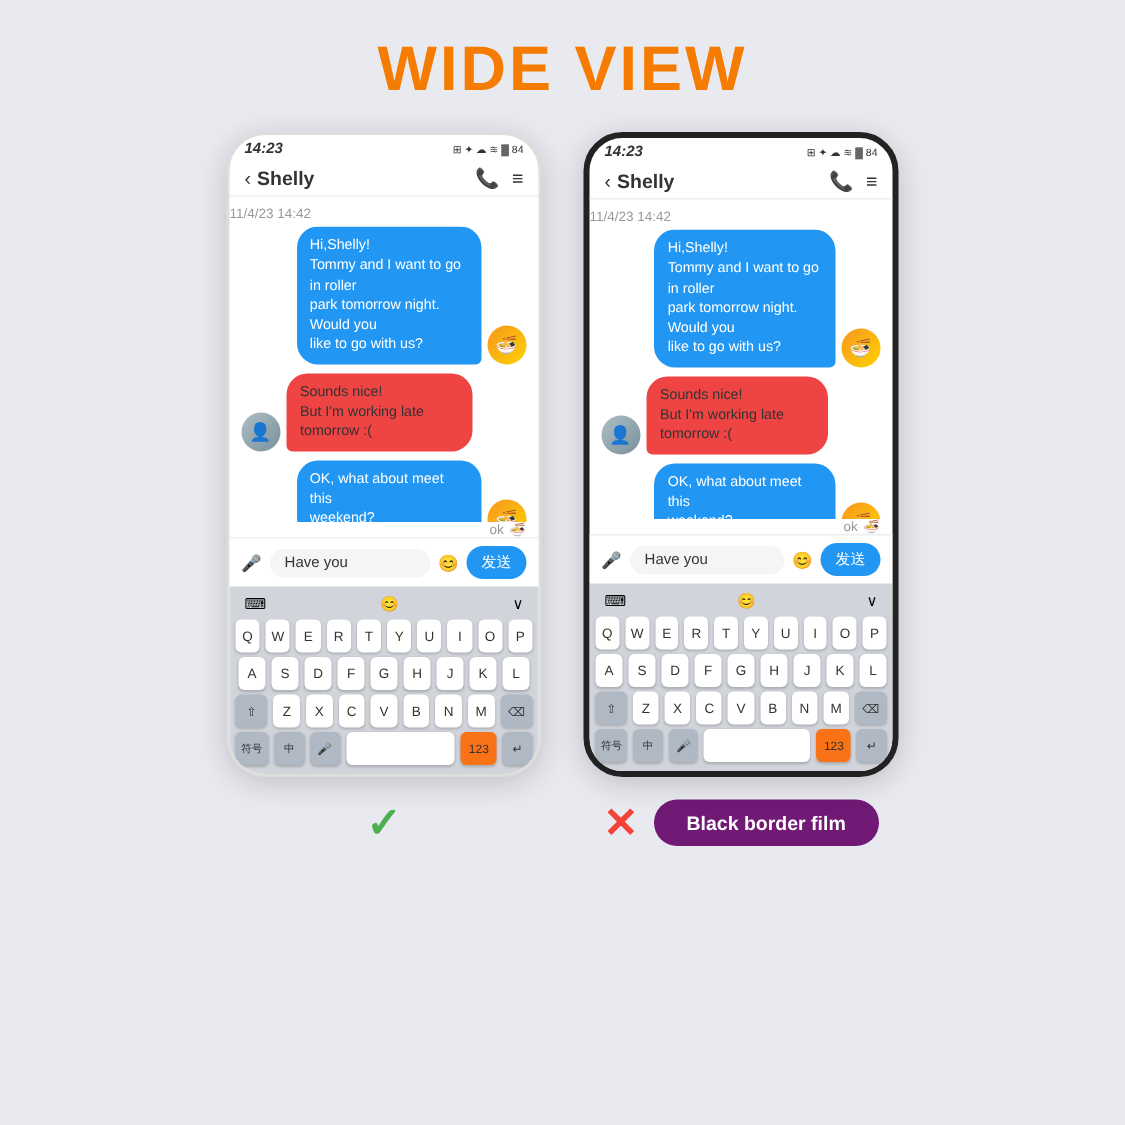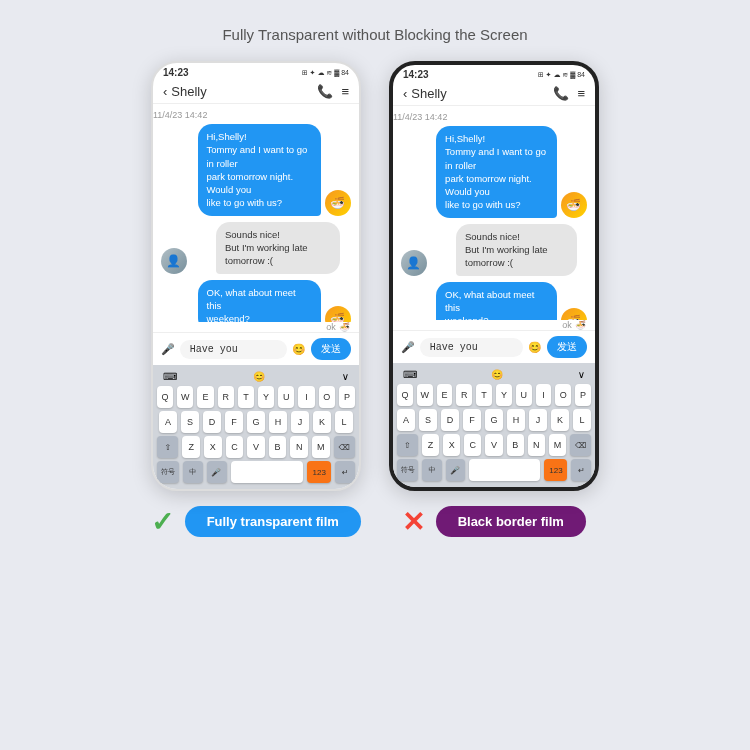--- a/index.html
+++ b/index.html
@@ -71,34 +71,34 @@
     
     .status-bar {
       display: flex;
       justify-content: space-between;
       align-items: center;
       padding: 4px 10px 2px;
       font-size: 9px;
       color: #333;
     }
 
-    .status-bar .time { font-weight: 600; font-size: 10px; }
+    .status-bar .time { font-weight: 600; font-size: 10px; font-style: italic; }
     .status-icons { display: flex; gap: 2px; align-items: center; font-size: 8px; }
 
     
     .chat-header {
       display: flex;
       align-items: center;
       justify-content: space-between;
       padding: 4px 10px;
       border-bottom: 1px solid #eee;
     }
 
     .chat-header .back { font-size: 13px; color: #333; }
-    .chat-header .name { font-size: 13px; font-weight: 400; color: #333; margin-left: 4px; }
+    .chat-header .name { font-size: 13px; font-weight: 700; color: #333; margin-left: 4px; }
     .chat-header-left { display: flex; align-items: center; }
     .chat-header-right { display: flex; gap: 8px; font-size: 13px; color: #333; }
 
     
     .date-sep {
       text-align: left;
       font-size: 9px;
       color: #999;
       padding: 6px 0 4px;
     }
@@ -130,24 +130,23 @@
       max-width: 65%;
     }
 
     .bubble.sent {
       background: #2196F3;
       color: #fff;
       border-bottom-right-radius: 4px;
     }
 
     .bubble.received {
-      background: #e5e5e5;
+      background: #ef4444;
       color: #333;
       border-bottom-left-radius: 4px;
-      margin-left: 25px;
     }
 
     .avatar-img {
       width: 26px;
       height: 26px;
       border-radius: 50%;
       background: linear-gradient(135deg, #ff9966, #ff5e62);
       display: flex;
       align-items: center;
       justify-content: center;
@@ -181,21 +180,20 @@
     .input-field {
       flex: 1;
       background: #f5f5f5;
       border-radius: 16px;
       padding: 4px 10px;
       font-size: 10px;
       color: #333;
       border: none;
       display: flex;
       align-items: center;
-      font-family: Liberation Mono, monospace;
     }
 
     .send-btn {
       background: #2196F3;
       color: #fff;
       border-radius: 14px;
       padding: 4px 10px;
       font-size: 10px;
       white-space: nowrap;
     }
@@ -293,21 +291,21 @@
     .phone-content {
       display: flex;
       flex-direction: column;
       height: 100%;
     }
   </style>
 </head>
 <body>
 
 <div class="header">
-  <div class="subtitle">Fully Transparent without Blocking the Screen</div>
+  <div class="title">WIDE VIEW</div>
 </div>
 
 <div class="phones-row">
 
   <div class="phone-wrapper">
     <div class="phone white-phone">
       <div class="phone-content">
 
         <div class="status-bar">
           <span class="time">14:23</span>
@@ -402,21 +400,20 @@
             <div class="kb-key space"></div>
             <div class="kb-key num">123</div>
             <div class="kb-key special">↵</div>
           </div>
         </div>
       </div>
     </div>
 
     <div class="label-row">
       <span class="check-mark">✓</span>
-      <div class="badge blue">Fully transparent film</div>
     </div>
   </div>
 
   <div class="phone-wrapper">
     <div class="phone dark-phone">
       <div class="phone-content">
 
         <div class="status-bar">
           <span class="time">14:23</span>
           <span class="status-icons" style="font-size:7px">⊞ ✦ ☁ ≋ ▓ 84</span>

